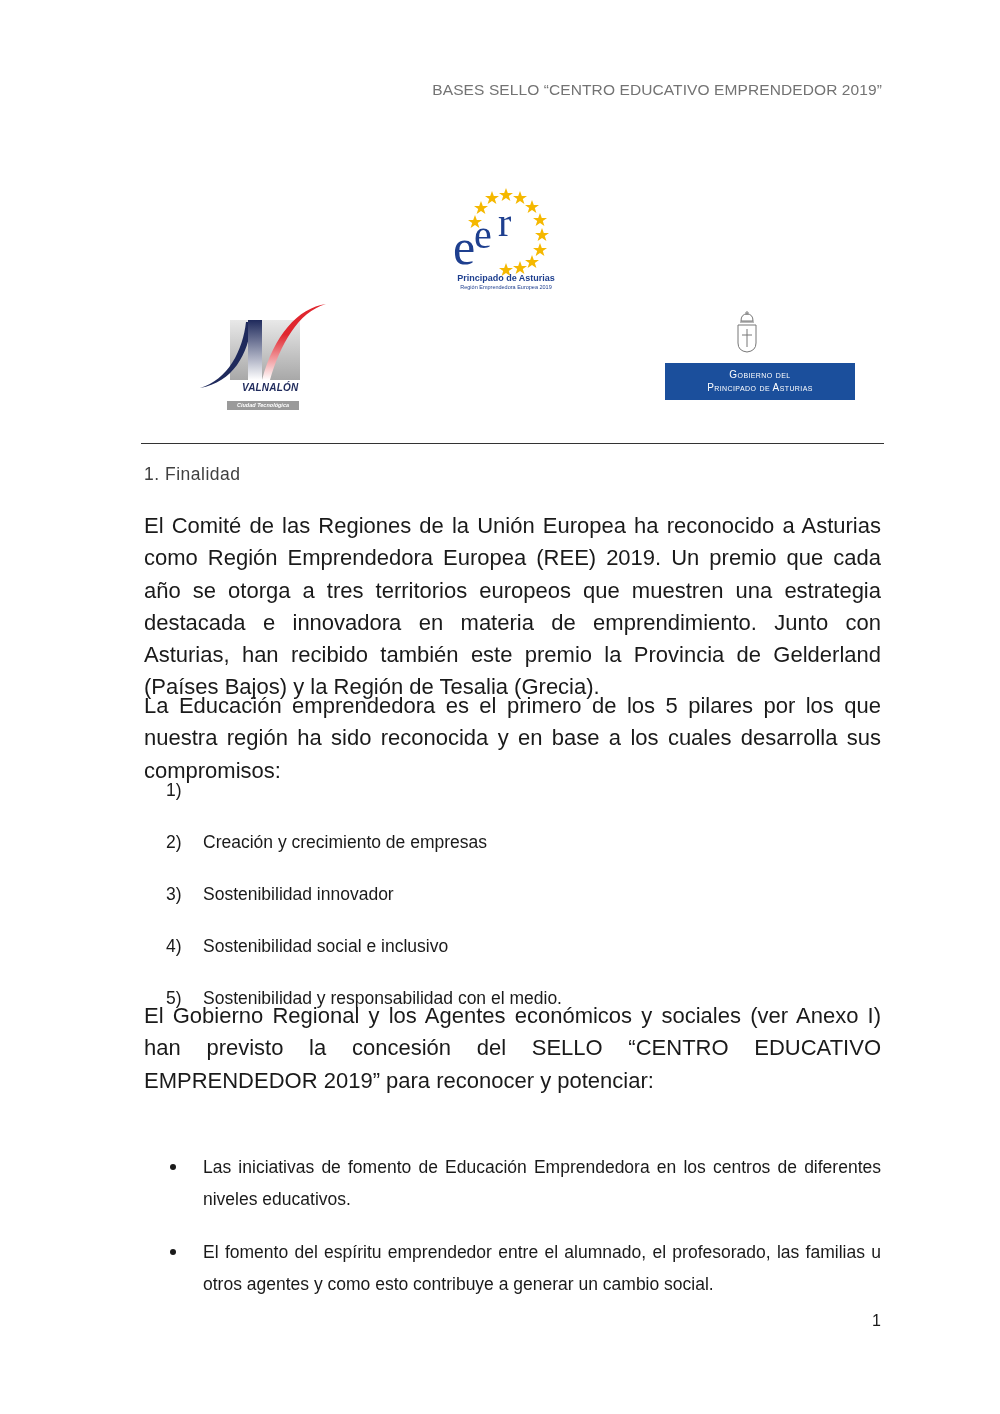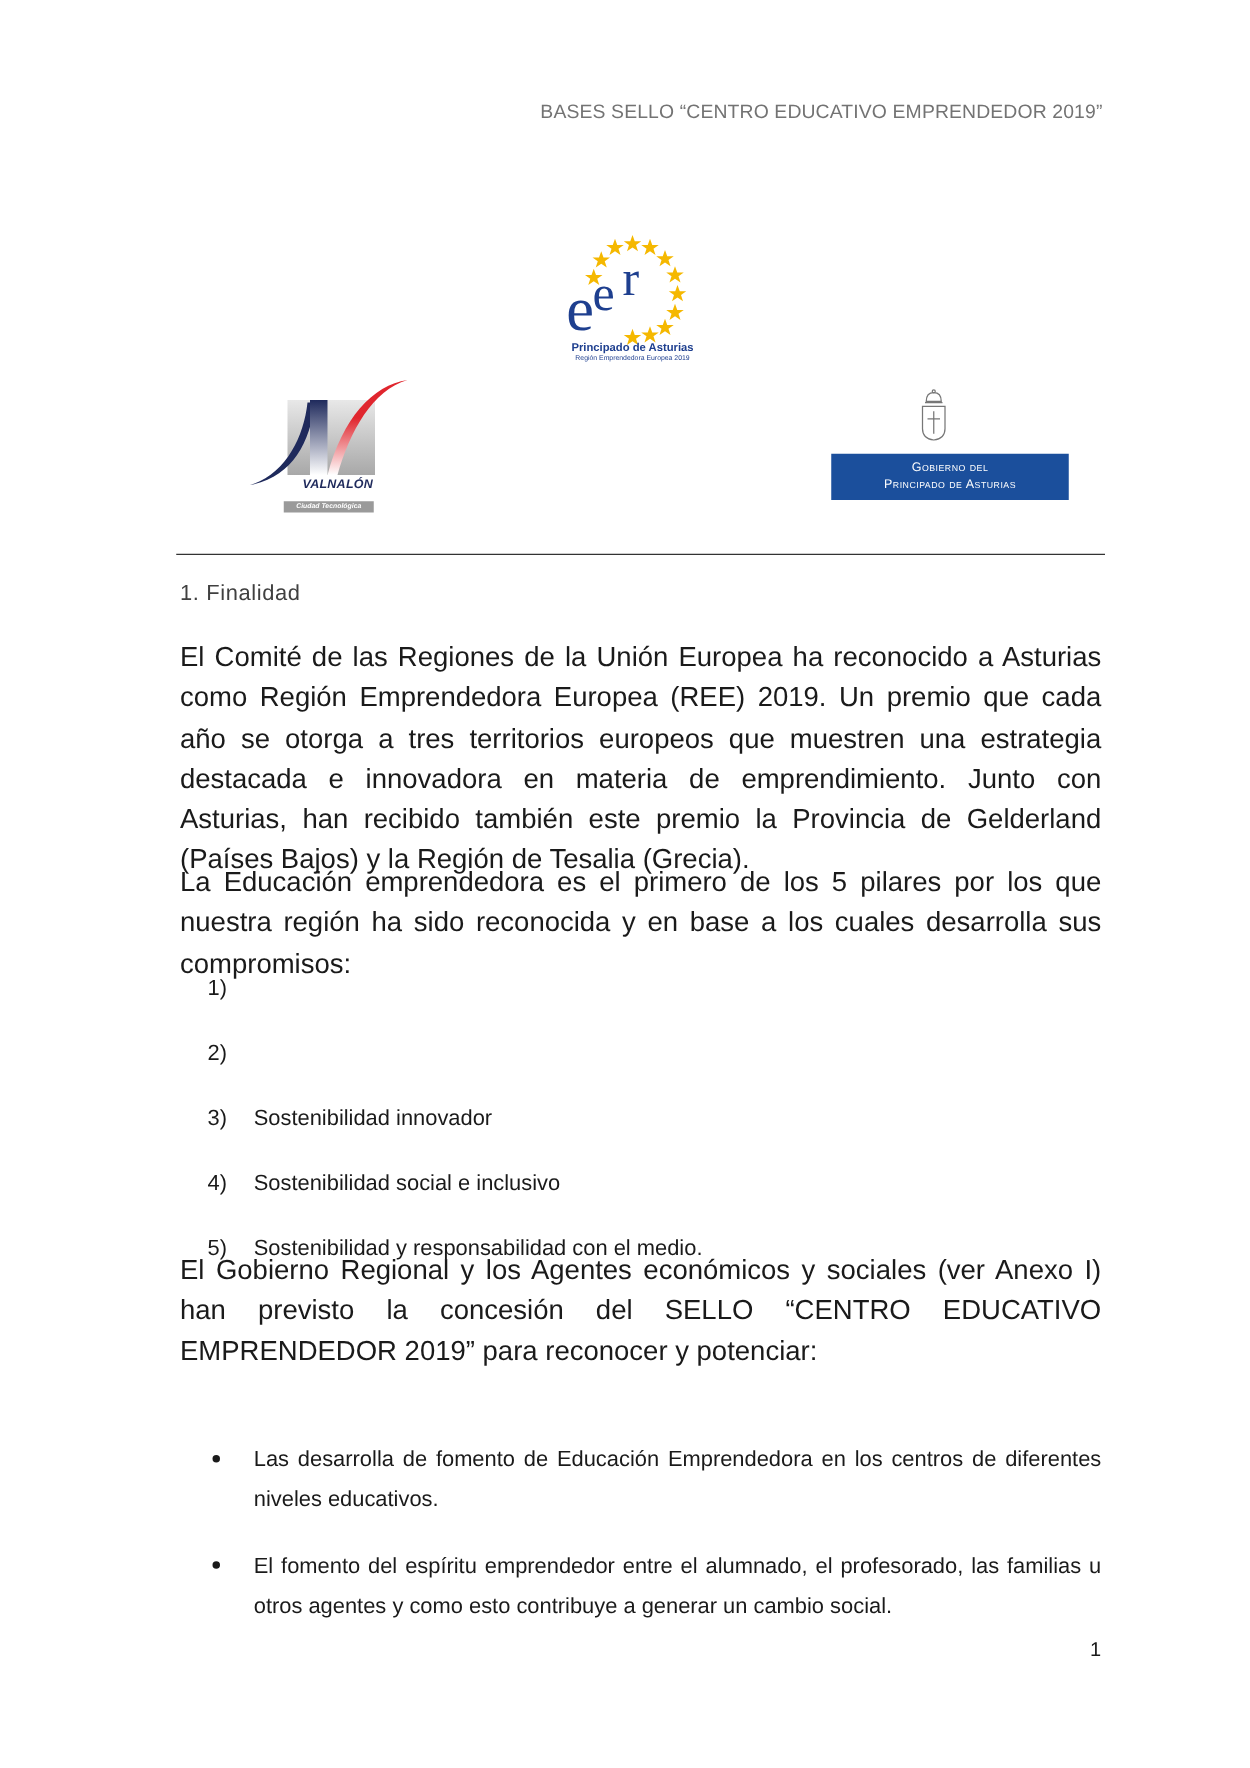--- a/index.html
+++ b/index.html
@@ -137,41 +137,42 @@
 
   <div class="para p1">El Comité de las Regiones de la Unión Europea ha reconocido a Asturias como Región Emprendedora Europea (REE) 2019. Un premio que cada año se otorga a tres territorios europeos que muestren una estrategia destacada e innovadora en materia de emprendimiento. Junto con Asturias, han recibido también este premio la Provincia de Gelderland (Países Bajos) y la Región de Tesalia (Grecia).</div>
   <div class="para p2">La Educación emprendedora es el primero de los 5 pilares por los que nuestra región ha sido reconocida y en base a los cuales desarrolla sus compromisos:</div>
 
   <ul class="numlist">
     <li>
         <span class="num">1)</span>
       </li>
     <li>
         <span class="num">2)</span>
+        <span class="txt">Creación y crecimiento de empresas</span>
       </li>
     <li>
         <span class="num">3)</span>
         <span class="txt">Sostenibilidad innovador</span>
       </li>
     <li>
         <span class="num">4)</span>
         <span class="txt">Sostenibilidad social e inclusivo</span>
       </li>
     <li>
         <span class="num">5)</span>
         <span class="txt">Sostenibilidad y responsabilidad con el medio.</span>
       </li>
   </ul>
 
   <div class="para p3">El Gobierno Regional y los Agentes  económicos y sociales (ver Anexo I) han previsto la concesión del SELLO “CENTRO EDUCATIVO EMPRENDEDOR 2019” para reconocer y potenciar:</div>
 
   <ul class="bullets">
     <li>
         <span class="dot"></span>
-        <span class="txt">Las desarrolla de fomento de Educación Emprendedora en los centros de diferentes niveles educativos.</span>
+        <span class="txt">Las iniciativas de fomento de Educación Emprendedora en los centros de diferentes niveles educativos.</span>
       </li>
     <li>
         <span class="dot"></span>
         <span class="txt">El fomento del espíritu emprendedor entre el alumnado, el profesorado, las familias u otros agentes y como esto contribuye a generar un cambio social.</span>
       </li>
   </ul>
 
   <div class="page-number">1</div>
 </div>
 

